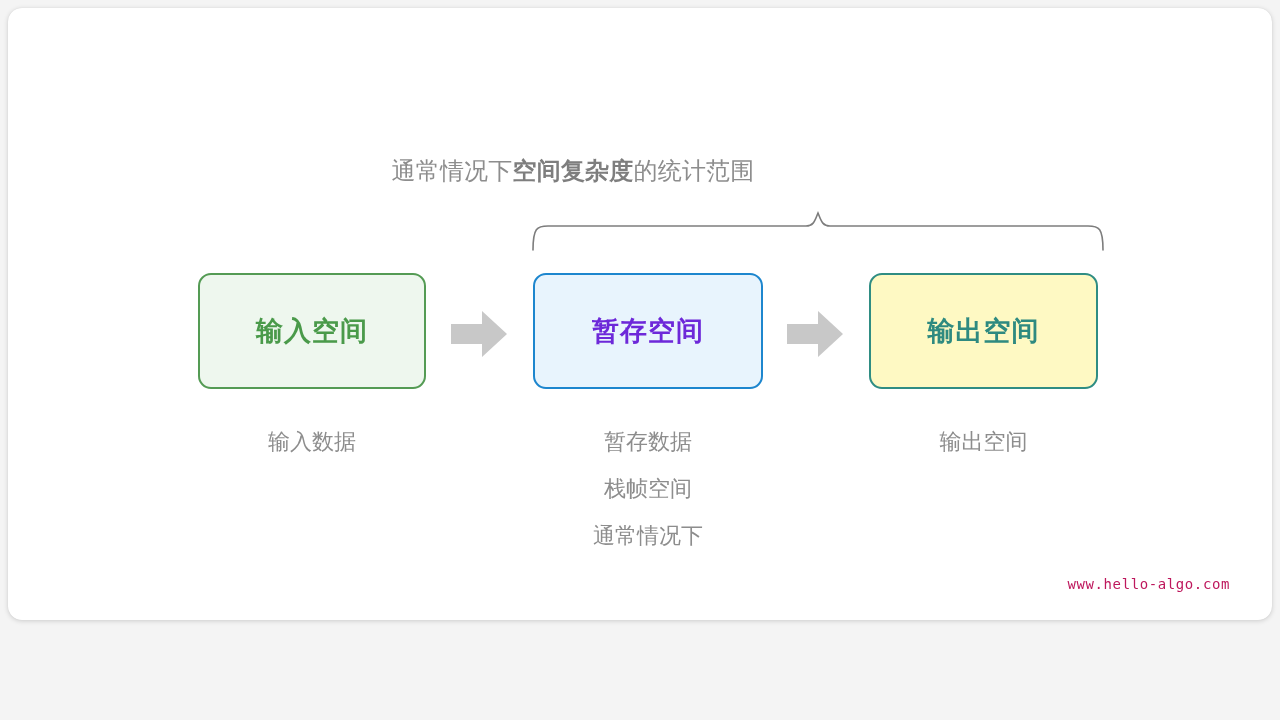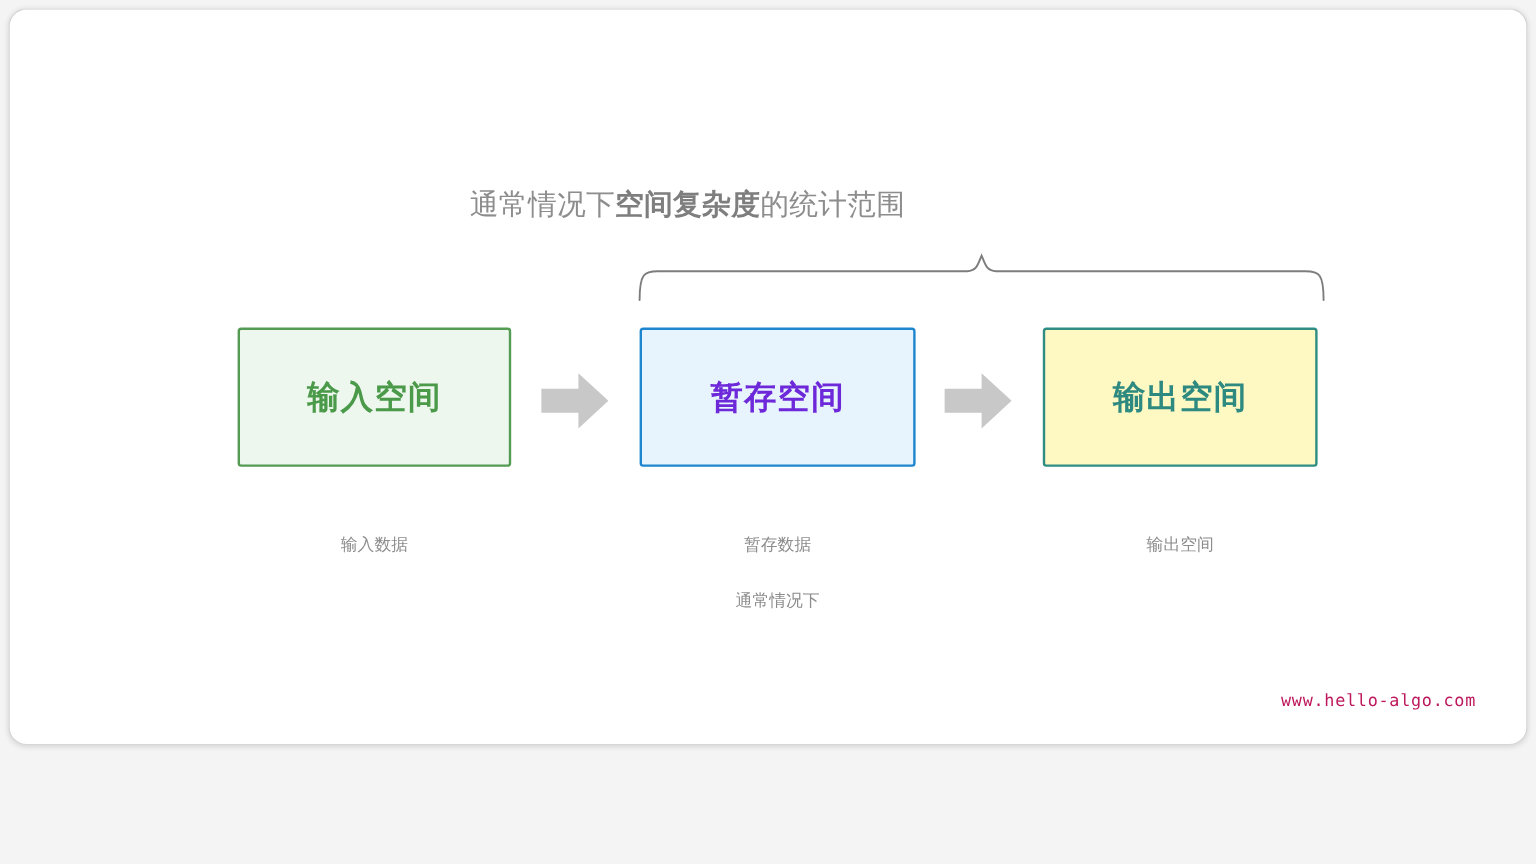--- a/index.html
+++ b/index.html
@@ -62,21 +62,21 @@
     top: 198px;
     width: 600px;
     height: 52px;
   }
 
   
   .box {
     position: absolute;
     top: 265px;
     height: 116px;
-    border-radius: 3px;
+    border-radius: 13px;
     box-sizing: border-box;
     display: flex;
     align-items: center;
     justify-content: center;
     font-size: 27px;
     font-weight: bold;
     letter-spacing: 1px;
   }
   #box-input {
     left: 190px;
@@ -106,24 +106,24 @@
     top: 303px;
     width: 56px;
     height: 46px;
   }
   #arrow-1 { left: 443px; }
   #arrow-2 { left: 779px; }
 
   
   .caption-col {
     position: absolute;
-    top: 422px;
+    top: 410px;
     text-align: center;
     color: #8d8d8d;
-    font-size: 14px;
+    font-size: 22px;
     line-height: 47px;
     white-space: nowrap;
   }
   #caption-input  { left: 190px; width: 228px; }
   #caption-buffer { left: 525px; width: 230px; }
   #caption-output { left: 861px; width: 229px; }
 
   
   #watermark {
     position: absolute;
@@ -172,20 +172,21 @@
       <svg width="56" height="46" viewBox="0 0 56 46" xmlns="http://www.w3.org/2000/svg">
         <path d="M0 13 L31 13 L31 0 L56 23 L31 46 L31 33 L0 33 Z" fill="#c8c8c8"></path>
       </svg>
     </div>
 
     <div class="caption-col" id="caption-input">
       <div>输入数据</div>
     </div>
     <div class="caption-col" id="caption-buffer">
       <div>暂存数据</div>
+      <div>栈帧空间</div>
       <div>通常情况下</div>
     </div>
     <div class="caption-col" id="caption-output">
       <div>输出空间</div>
     </div>
 
     <div id="watermark">www.hello-algo.com</div>
 
   </div>
 </div>

